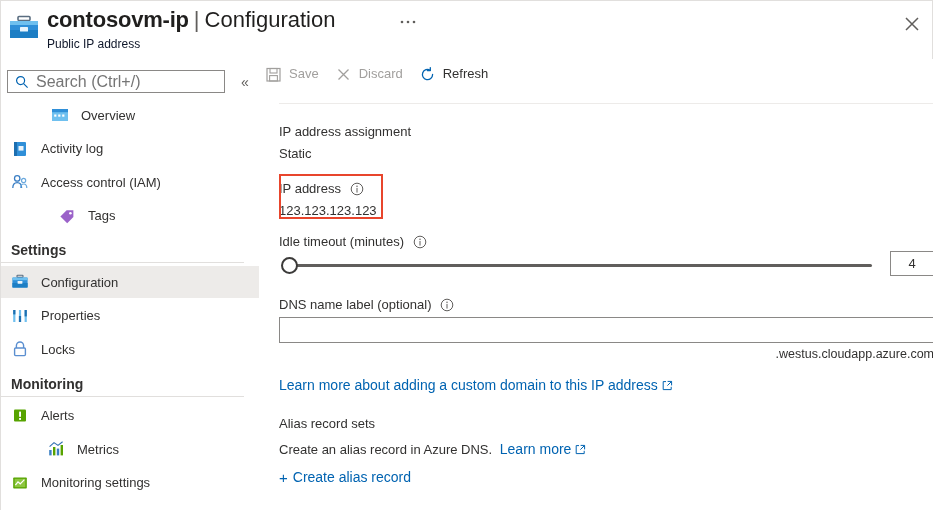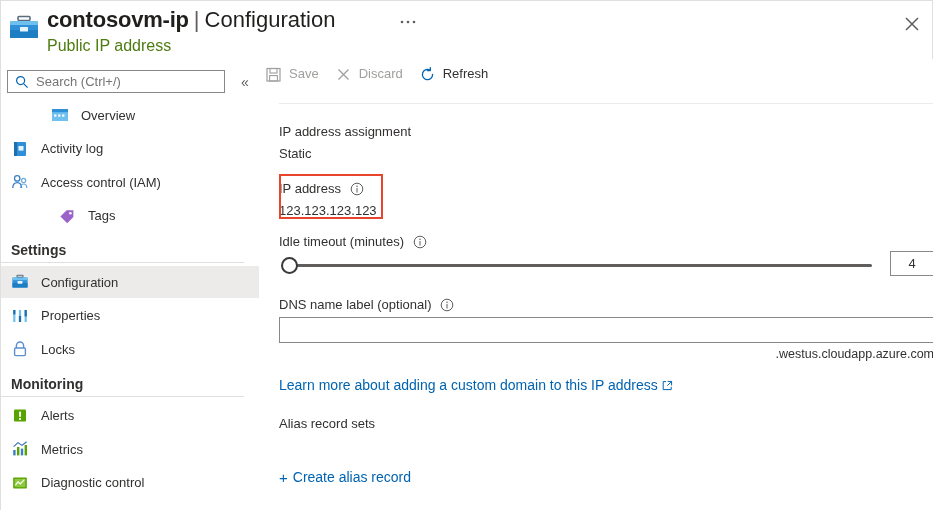--- a/index.html
+++ b/index.html
@@ -28,39 +28,39 @@
   #title-name { font-weight: bold; letter-spacing: -0.2px; }
   #title-sep { font-weight: normal; color: #605e5c; margin: 0 5px; }
   #title-page { font-weight: normal; color: #201f1e; }
   #ellipsis-btn {
     position: absolute; left: 394px; top: 11px;
     width: 26px; height: 20px; text-align: center;
     font-size: 15px; color: #605e5c; letter-spacing: 2px; cursor: pointer;
   }
   #subtitle {
     position: absolute; left: 46px; top: 36px;
-    font-size: 16px; color: #4d7c0f;
+    font-size: 12px; color: #0f172a;
   }
   #close-btn {
     position: absolute; right: 8px; top: 9px;
     width: 28px; height: 28px; cursor: pointer;
   }
 
   
   #sidebar { position: absolute; left: 0; top: 58px; width: 258px; height: 452px; background:#fff; }
   #search-row { position: absolute; left: 6px; top: 11px; width: 246px; height: 24px; }
   #search-box {
     position: absolute; left: 0; top: 0; width: 218px; height: 23px;
     border: 1px solid #8a8886; background: #fff;
   }
   #search-box .mag { position: absolute; left: 7px; top: 4px; width: 14px; height: 14px; }
   #search-input {
     position: absolute; left: 26px; top: 0; width: 186px; height: 21px;
     border: none; outline: none; background: transparent;
-    font-family: "Liberation Sans", sans-serif; font-size: 13px; color: #605e5c;
+    font-family: "Liberation Sans", sans-serif; font-size: 16px; color: #605e5c;
   }
   #collapse-btn {
     position: absolute; left: 228px; top: 2px; width: 20px; height: 20px;
     text-align: center; font-size: 14px; color: #605e5c; cursor: pointer; line-height: 20px;
   }
   .nav-item {
     position: absolute; left: 0; width: 258px; height: 32px; cursor: pointer;
     display: flex; align-items: center;
   }
   .nav-item.selected { background: #edebe9; }
@@ -253,37 +253,37 @@
         <div class="nav-head" style="top: 316.5px;">Monitoring</div>
         <div class="nav-rule" style="top: 336.5px;"></div>
         <div class="nav-item" style="top: 340.5px;">
           <span class="nav-ico"><svg xmlns="http://www.w3.org/2000/svg" viewBox="0 0 18 18" width="18" height="18">
               <rect x="3" y="2.4" width="12" height="12" rx="1" fill="#57a300"></rect>
               <rect x="8.1" y="4.6" width="1.9" height="5.2" fill="#fff"></rect>
               <rect x="8.1" y="11" width="1.9" height="1.9" fill="#fff"></rect>
             </svg></span>
           <span class="nav-label">Alerts</span>
         </div>
-        <div class="nav-item" style="top: 374px;">
+        <div class="nav-item" style="top: 374px; margin-left: 36px;">
           <span class="nav-ico"><svg xmlns="http://www.w3.org/2000/svg" viewBox="0 0 18 18" width="18" height="18">
               <rect x="2.2" y="10" width="2.4" height="5.4" fill="#3b7fc4"></rect>
               <rect x="6" y="7" width="2.4" height="8.4" fill="#57a300"></rect>
               <rect x="9.8" y="8.6" width="2.4" height="6.8" fill="#3b7fc4"></rect>
               <rect x="13.6" y="5" width="2.4" height="10.4" fill="#57a300"></rect>
               <path d="M2.6 6.6 L7 2.6 L11 5.4 L15.6 1.8" fill="none" stroke="#2f6fb0" stroke-width="1.1"></path>
             </svg></span>
           <span class="nav-label">Metrics</span>
         </div>
         <div class="nav-item" style="top: 407.5px;">
           <span class="nav-ico"><svg xmlns="http://www.w3.org/2000/svg" viewBox="0 0 18 18" width="18" height="18">
               <rect x="2.2" y="3.4" width="13.6" height="11.2" rx="0.8" fill="#57a300"></rect>
               <rect x="3.6" y="4.8" width="10.8" height="8.4" fill="#8dc63f"></rect>
               <path d="M4.4 11.2 L7 7.8 L9.2 9.8 L13.4 5.6" fill="none" stroke="#fff" stroke-width="1.2"></path>
             </svg></span>
-          <span class="nav-label">Diagnostic control</span>
+          <span class="nav-label">Monitoring settings</span>
         </div>
       </div>
   </div>
 
   <div id="main">
 
     <div id="toolbar">
       <div class="tb-btn disabled">
         <span class="tb-ico">
           <svg viewBox="0 0 17 17" width="17" height="17">
@@ -369,19 +369,31 @@
       <span>Learn more about adding a custom domain to this IP address</span><span class="ext-ico">
         <svg viewBox="0 0 11 11" width="11" height="11">
           <path d="M4 1.6 L1.2 1.6 L1.2 9.6 L9.2 9.6 L9.2 6.8" fill="none" stroke="#0063b1" stroke-width="1"></path>
           <path d="M5.6 1.4 L9.6 1.4 L9.6 5.4" fill="none" stroke="#0063b1" stroke-width="1"></path>
           <path d="M9.5 1.5 L5.4 5.6" stroke="#0063b1" stroke-width="1"></path>
         </svg>
       </span>
     </a>
 
     <div id="alias-title">Alias record sets</div>
+    <div id="alias-desc">
+      <span>Create an alias record in Azure DNS.</span>
+      <a class="link" style="margin-left:4px;">
+        <span>Learn more</span><span class="ext-ico">
+          <svg viewBox="0 0 11 11" width="11" height="11">
+            <path d="M4 1.6 L1.2 1.6 L1.2 9.6 L9.2 9.6 L9.2 6.8" fill="none" stroke="#0063b1" stroke-width="1"></path>
+            <path d="M5.6 1.4 L9.6 1.4 L9.6 5.4" fill="none" stroke="#0063b1" stroke-width="1"></path>
+            <path d="M9.5 1.5 L5.4 5.6" stroke="#0063b1" stroke-width="1"></path>
+          </svg>
+        </span>
+      </a>
+    </div>
 
     <div id="create-alias">
       <span class="plus">+</span>
       <span class="link">Create alias record</span>
     </div>
   </div>
 </div>
 
 </body></html>

